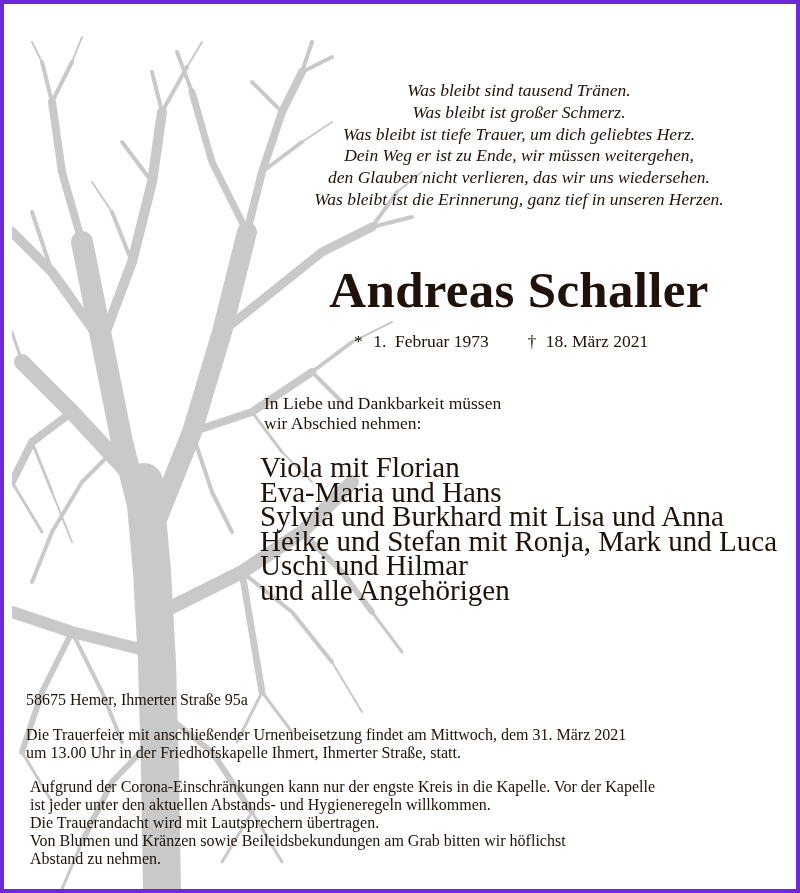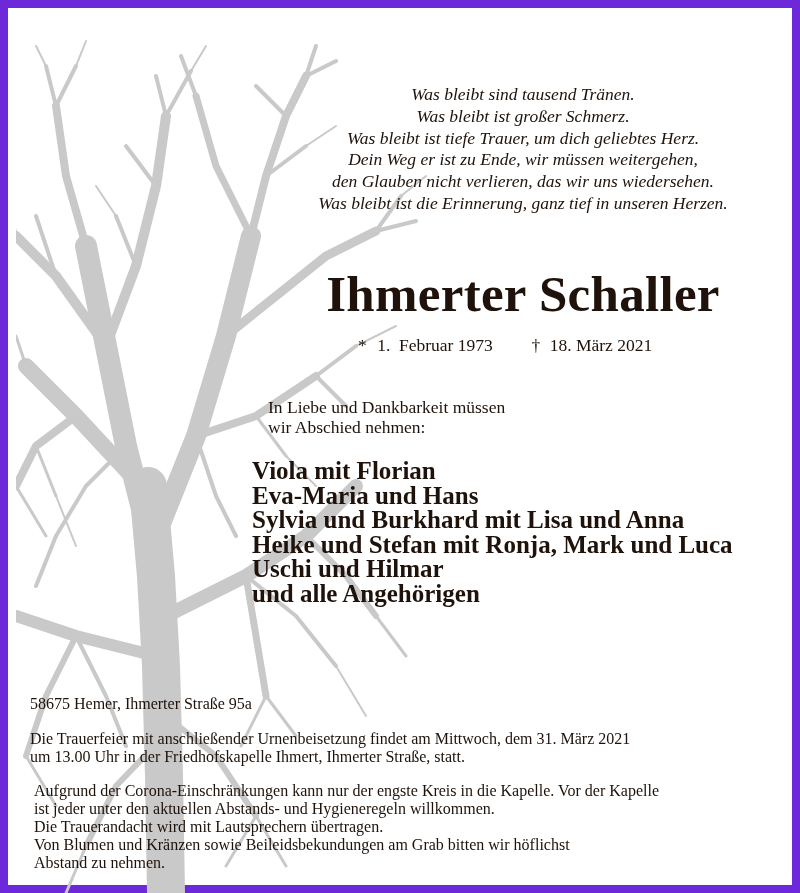--- a/index.html
+++ b/index.html
@@ -1,38 +1,38 @@
 <!DOCTYPE html>
 <html><head>
 <meta charset="utf-8">
 <style>
   html, body { margin: 0; padding: 0; background: #ffffff; }
   body { width: 800px; height: 893px; position: relative; overflow: hidden; }
   .frame {
     position: absolute; left: 0; top: 0; width: 800px; height: 893px;
-    box-sizing: border-box; border: 8px solid #6d28d9; background: #ffffff;
+    box-sizing: border-box; border: 4px solid #6d28d9; background: #ffffff;
   }
   .tree { position: absolute; left: 8px; top: 8px; width: 784px; height: 877px; }
   .txt { position: absolute; color: #1e120a; font-family: "Liberation Serif", "DejaVu Serif", serif; }
   .poem {
     left: 240px; top: 76px; width: 550px; text-align: center;
     font-style: italic; font-size: 17.5px; line-height: 21.8px;
   }
   .poem div { white-space: nowrap; }
   .name {
     left: 250px; top: 256px; width: 530px; text-align: center;
     font-weight: bold; font-size: 51px; line-height: 60px; letter-spacing: 0.3px;
   }
   .dates {
     left: 350px; top: 326px; font-size: 17.5px; line-height: 22px; white-space: nowrap;
   }
   .dates span { display: inline-block; }
   .dates .gap { width: 30px; }
   .intro { left: 260px; top: 389px; font-size: 17.5px; line-height: 20px; font-family: Liberation Serif, serif; }
-  .family { left: 244px; top: 451px; font-weight: bold; font-size: 25px; line-height: 24.5px; }
+  .family { left: 256px; top: 451px; font-weight: normal; font-size: 29px; line-height: 24.5px; }
   .family div, .intro div { white-space: nowrap; }
   .address { left: 22px; top: 686px; font-size: 16px; line-height: 20px; white-space: nowrap; }
   .para1 { left: 22px; top: 722px; font-size: 16px; line-height: 18px; }
   .para2 { left: 26px; top: 774px; font-size: 16px; line-height: 18px; }
   .para1 div, .para2 div { white-space: nowrap; }
 </style>
 </head>
 <body>
 
 <div class="frame">
@@ -70,21 +70,21 @@
 
   <div class="txt poem">
     <div>Was bleibt sind tausend Tränen.</div>
     <div>Was bleibt ist großer Schmerz.</div>
     <div>Was bleibt ist tiefe Trauer, um dich geliebtes Herz.</div>
     <div>Dein Weg er ist zu Ende, wir müssen weitergehen,</div>
     <div>den Glauben nicht verlieren, das wir uns wiedersehen.</div>
     <div>Was bleibt ist die Erinnerung, ganz tief in unseren Herzen.</div>
   </div>
 
-  <div class="txt name">Ihmerter Schaller</div>
+  <div class="txt name">Andreas Schaller</div>
 
   <div class="txt dates">
     <span>*</span>
     <span style="margin-left:6px; white-space:pre;">1.  Februar 1973</span>
     <span class="gap"></span>
     <span>†</span>
     <span style="margin-left:5px;">18. März 2021</span>
   </div>
 
   <div class="txt intro">

